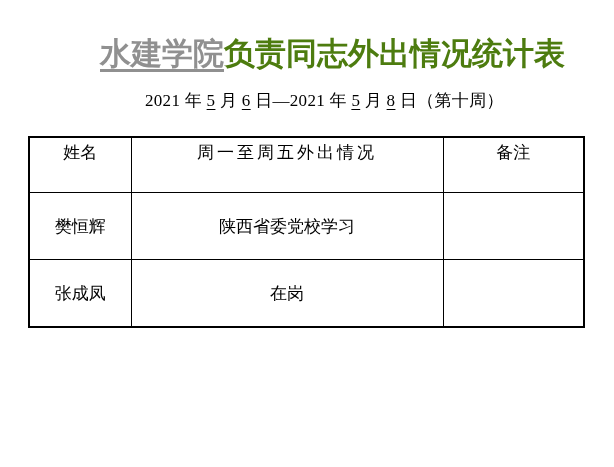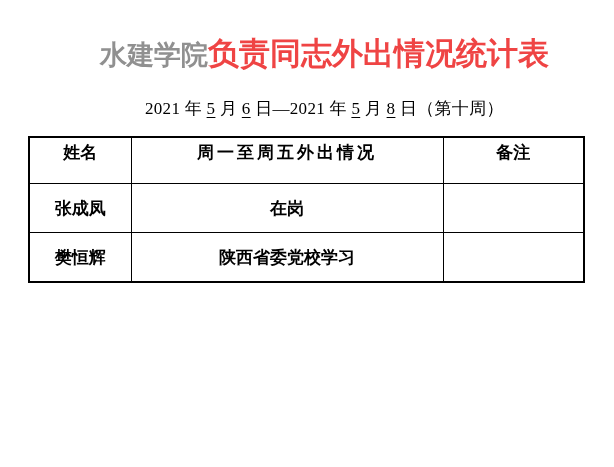--- a/index.html
+++ b/index.html
@@ -14,54 +14,55 @@
   }
   .doc-title {
     position: absolute;
     left: 100px;
     top: 36px;
     white-space: nowrap;
     font-weight: bold;
     line-height: 1.15;
   }
   .title-college {
-    font-size: 27px;
+    font-size: 31px;
     color: #909090;
+    text-decoration: underline;
     text-decoration-color: #909090;
     text-underline-offset: 5px;
   }
   .title-rest {
     font-size: 31px;
-    color: #ef4444;
+    color: #4d7c0f;
     margin-top: 11px;
   }
   .subtitle {
     position: absolute;
     left: 145px;
-    top: 97px;
+    top: 89px;
     font-size: 17px;
     white-space: nowrap;
     letter-spacing: 0.3px;
   }
   .subtitle .u { text-decoration: underline; text-underline-offset: 3px; }
   table.report-table {
     position: absolute;
     left: 28px;
     top: 136px;
     width: 555px;
     border-collapse: collapse;
     table-layout: fixed;
     border: 2px solid #000;
   }
   .report-table th, .report-table td {
     border: 1px solid #000;
-    font-weight: bold;
+    font-weight: normal;
     font-size: 17px;
     text-align: center;
-    padding: 6px;
+    padding: 15px;
     overflow: hidden;
   }
   .report-table th {
     height: 36px;
     vertical-align: top;
     padding-top: 3px;
   }
   .report-table th.c2 { letter-spacing: 3px; }
   .report-table td {
     height: 36px;
@@ -87,25 +88,25 @@
     </colgroup>
     <thead>
       <tr>
         <th class="c1">姓名</th>
         <th class="c2">周一至周五外出情况</th>
         <th class="c3">备注</th>
       </tr>
     </thead>
     <tbody id="table-body">
         <tr>
-          <td>张成凤</td>
-          <td>在岗</td>
+          <td>樊恒辉</td>
+          <td>陕西省委党校学习</td>
           <td></td>
         </tr>
         <tr>
-          <td>樊恒辉</td>
-          <td>陕西省委党校学习</td>
+          <td>张成凤</td>
+          <td>在岗</td>
           <td></td>
         </tr>
       </tbody>
   </table>
 
 </div>
 
 </body></html>

